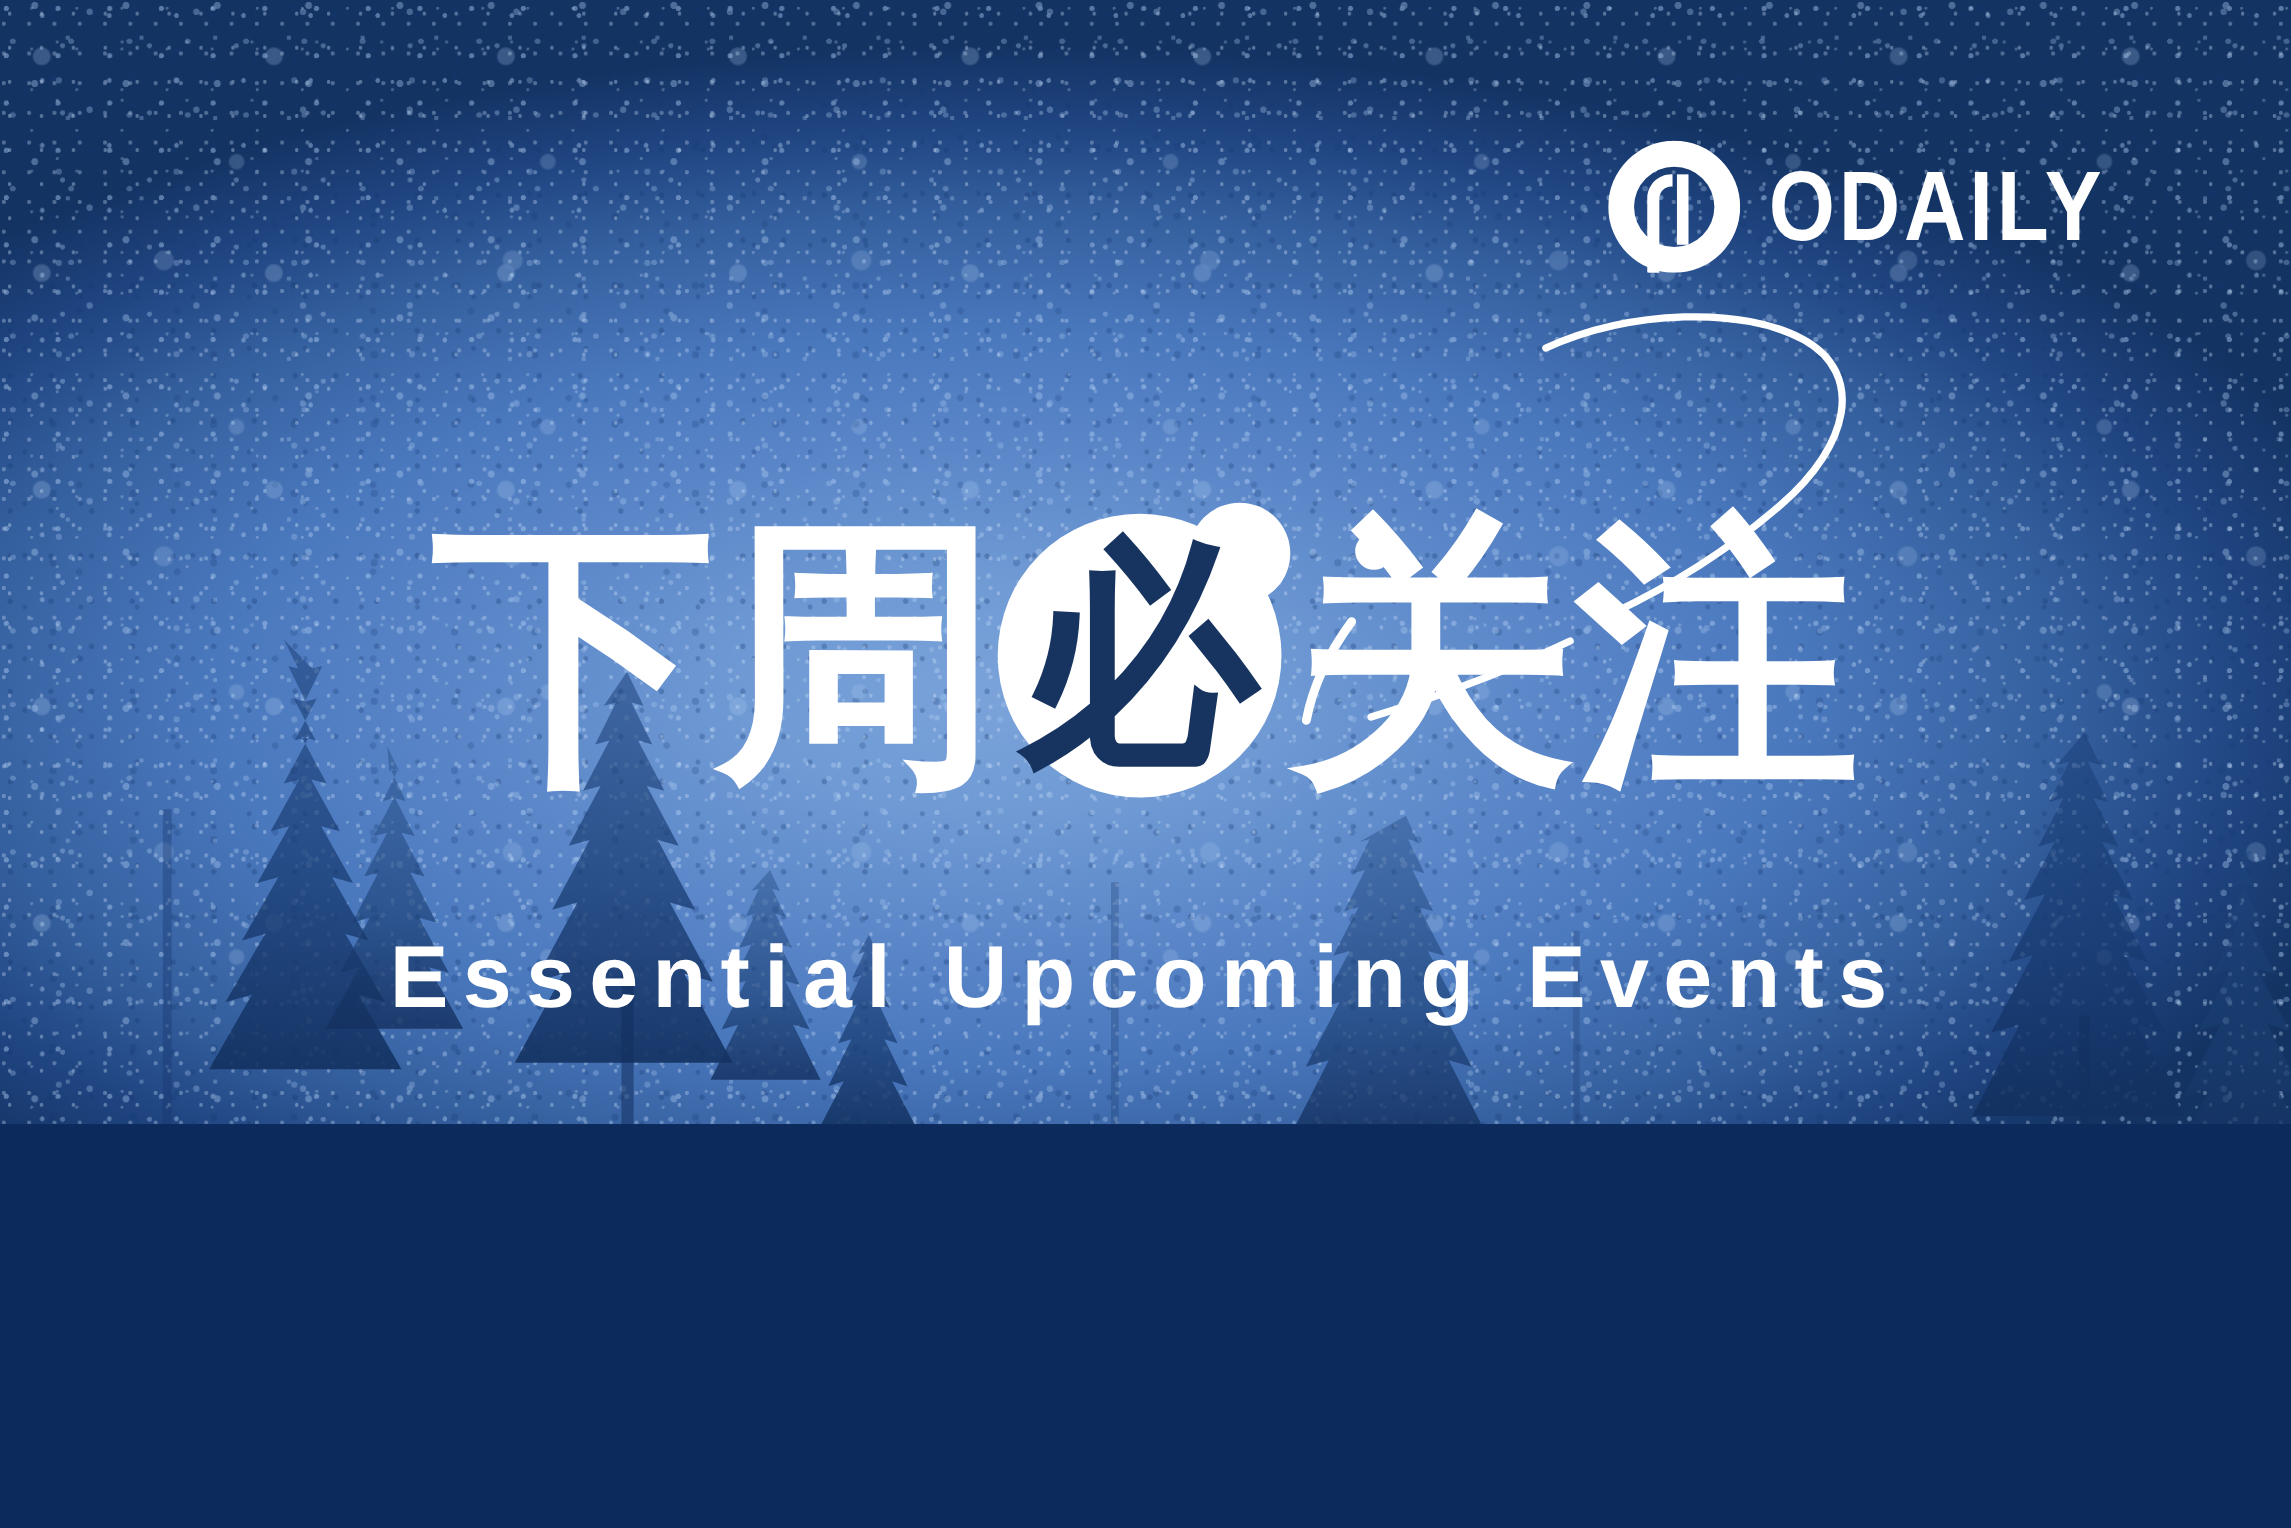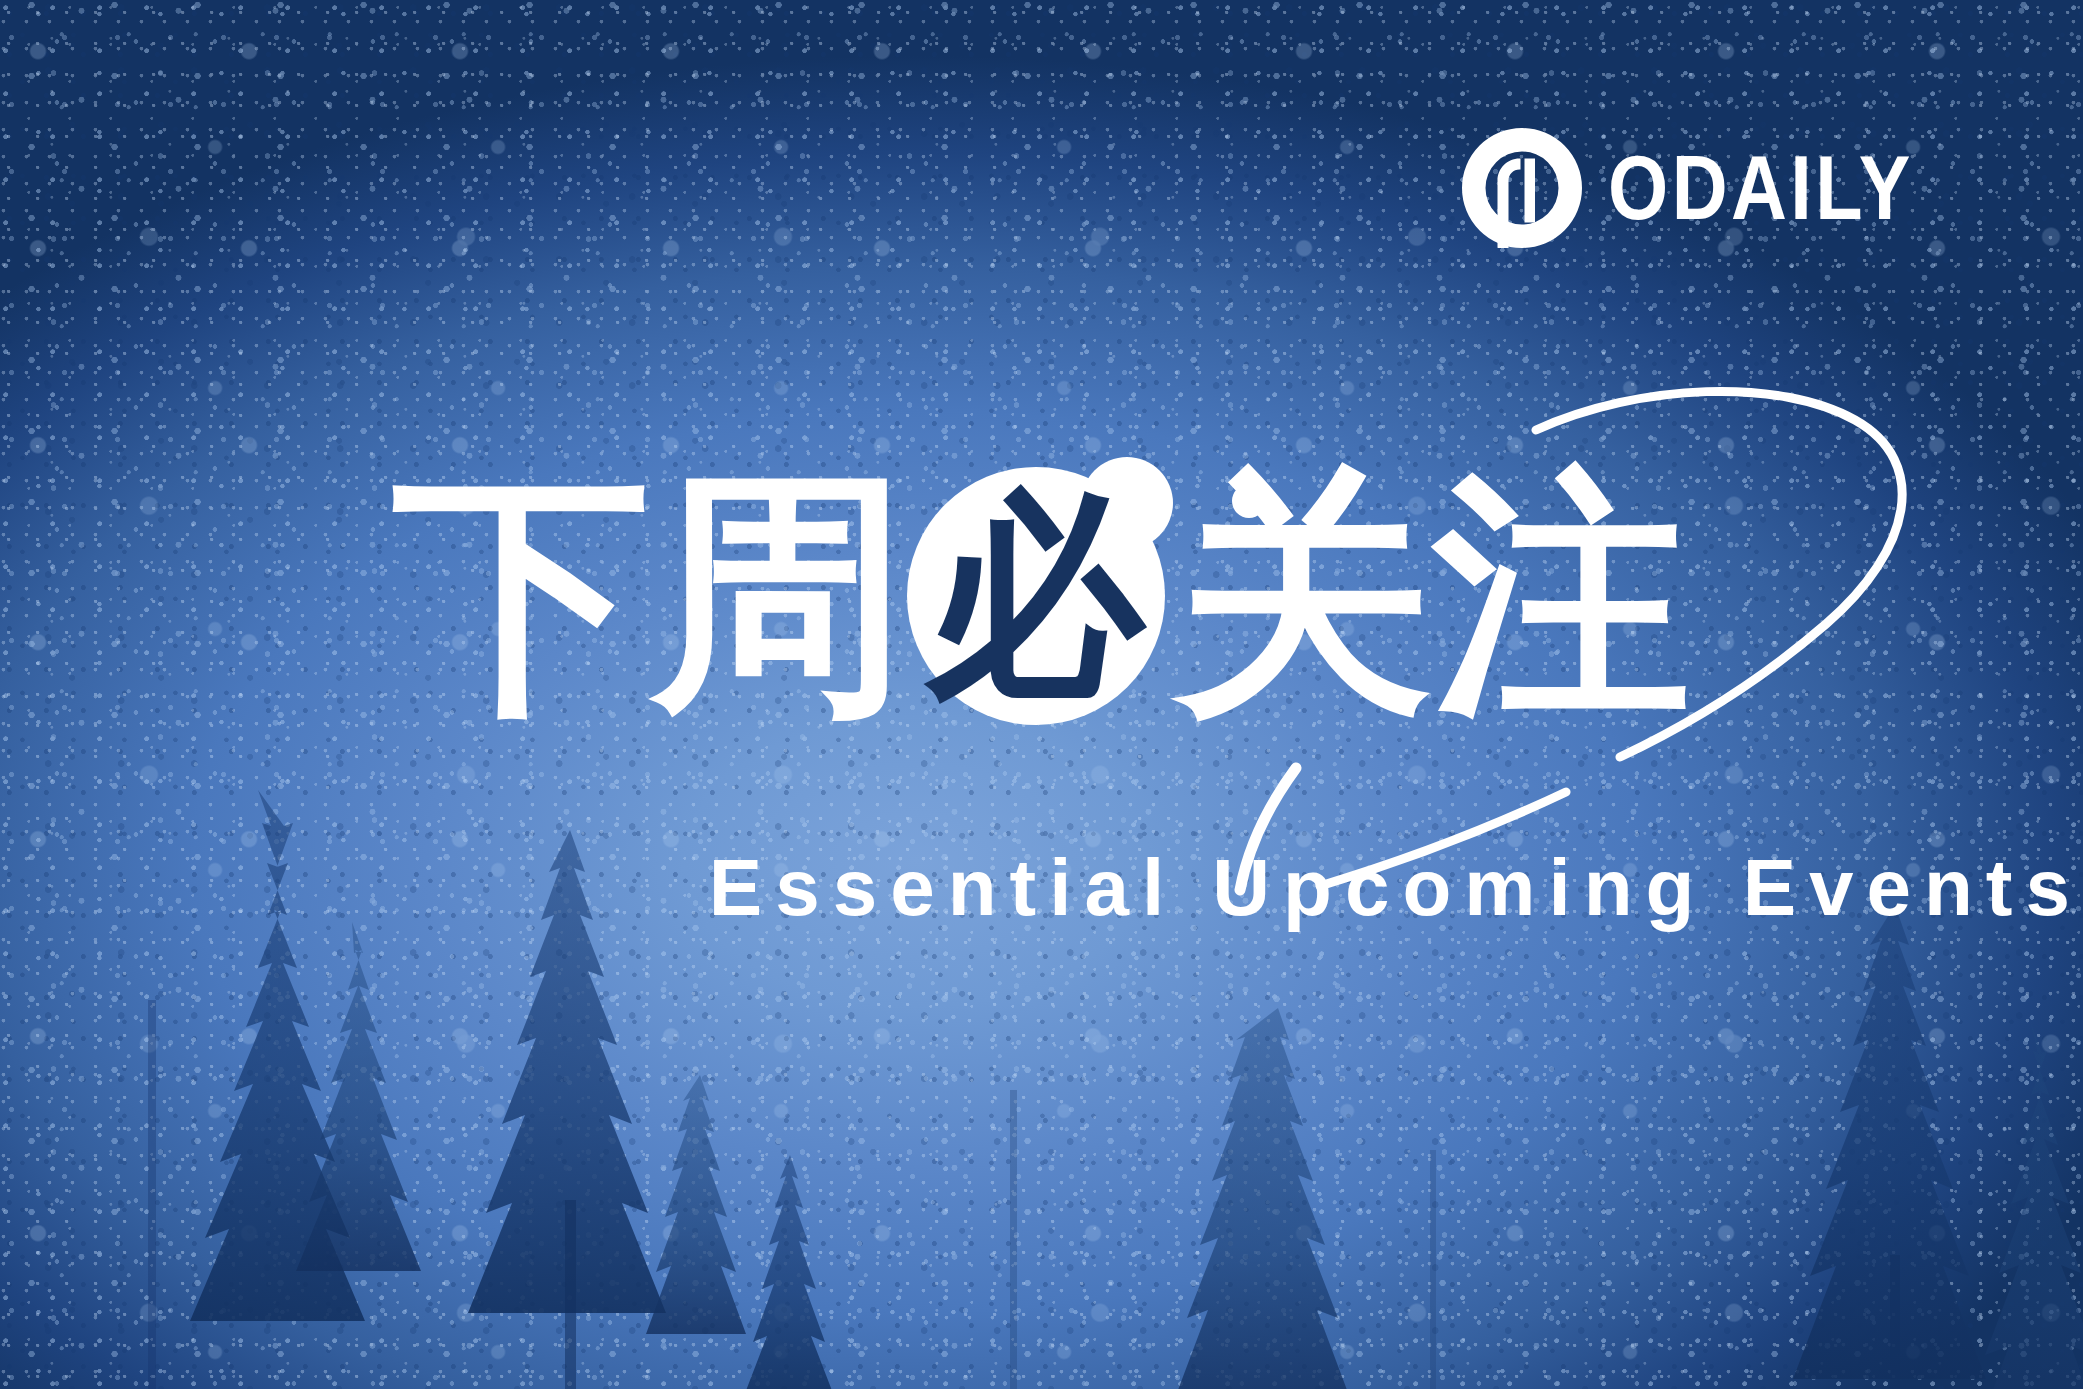--- a/index.html
+++ b/index.html
@@ -3,21 +3,21 @@
 <meta charset="utf-8">
 <style>
   html, body {
     margin: 0;
     padding: 0;
     background: #0d2a5c;
   }
   #poster {
     position: relative;
     width: 2083px;
-    height: 1389px;
+    height: 1022px;
     overflow: hidden;
     font-family: "Liberation Sans", sans-serif;
     background: #2f63ab;
     user-select: none;
   }
 
   
   .bg-layer { position: absolute; inset: 0; }
 
   
@@ -154,21 +154,21 @@
     position: absolute;
     z-index: 24;
     border-radius: 50%;
     background: #ffffff;
   }
 
   
   .subtitle {
     position: absolute;
     top: 848px; left: 0; right: 0;
-    text-align: right;
+    text-align: center;
     z-index: 26;
     color: #ffffff;
     font-size: 80px;
     font-weight: 700;
     letter-spacing: 13px;
     line-height: 1;
     white-space: nowrap;
   }
 </style>
 </head>

